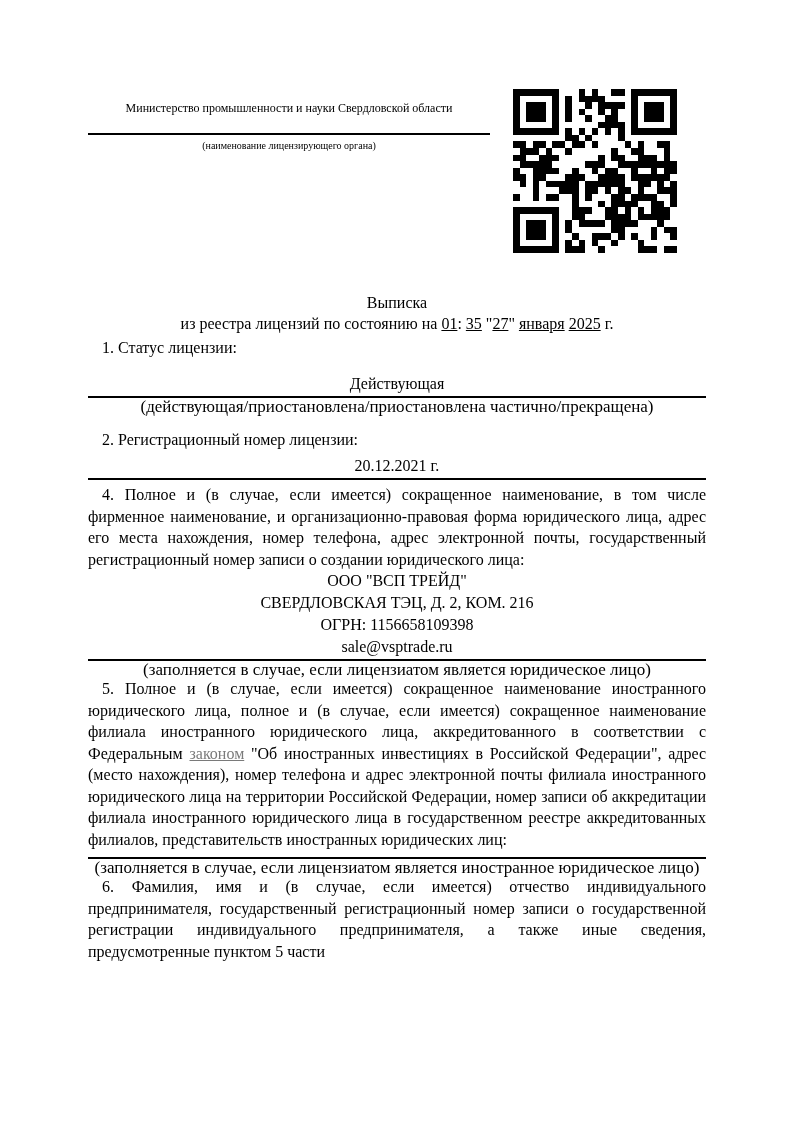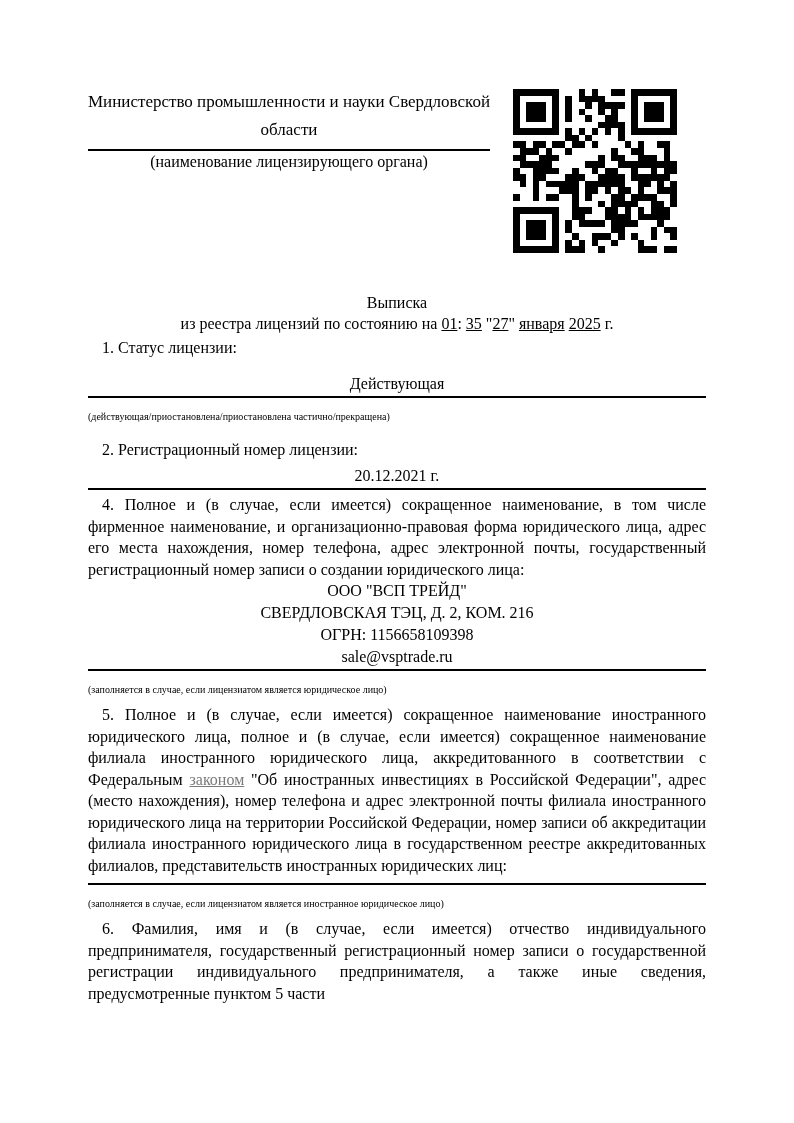--- a/index.html
+++ b/index.html
@@ -12,26 +12,26 @@
     font-family:"Liberation Serif","DejaVu Serif",serif;
     color:#000;
     overflow:hidden;
   }
   
   .org-block {
     position:absolute; left:88px; top:88px; width:402px;
     text-align:center;
   }
   .org-name {
-    font-size:17px; line-height:28px;
+    font-size:12px; line-height:40px;
     border-bottom:2px solid #000;
     padding-bottom:5px;
   }
   .org-caption {
-    font-size:16px; line-height:15px; margin-top:3px;
+    font-size:10px; line-height:15px; margin-top:3px;
   }
   .qr {
     position:absolute; left:513px; top:89px;
     width:164px; height:164px;
   }
   .qr svg { width:100%; height:100%; shape-rendering:crispEdges; }
 
   
   .doc {
     position:absolute; left:88px; top:292px; width:618px;
@@ -41,35 +41,35 @@
   .u { text-decoration:underline; }
   .sec-label {
     line-height:22px; text-indent:14px; margin-top:3px;
   }
   .value-row {
     text-align:center; line-height:22px;
     border-bottom:2px solid #000;
     padding-bottom:1px;
   }
   .small-caption {
-    font-size:10px; line-height:13px; text-align:left; margin-top:12px;
+    font-size:17px; line-height:13px; text-align:center; margin-top:2px;
   }
   .para {
     text-align:justify; text-indent:14px; line-height:21.5px;
   }
   .company-lines { text-align:center; line-height:22px; }
   .blank-row {
     height:9px; border-bottom:2px solid #000;
   }
   .link {
     color:#7a7a7a; text-decoration:underline; cursor:pointer;
   }
   
   .mt2{margin-top:14px;} .mt3{margin-top:3px;} .mt4{margin-top:4px;}
-  .mt5{margin-top:5px;} .mt8{margin-top:8px;} .mt12{margin-top:16px;}
+  .mt5{margin-top:5px;} .mt8{margin-top:2px;} .mt12{margin-top:16px;}
 </style>
 </head>
 <body>
 
 <div class="page">
 
   <div class="org-block">
     <div class="org-name">Министерство промышленности и науки Свердловской области</div>
     <div class="org-caption">(наименование лицензирующего органа)</div>
   </div>

